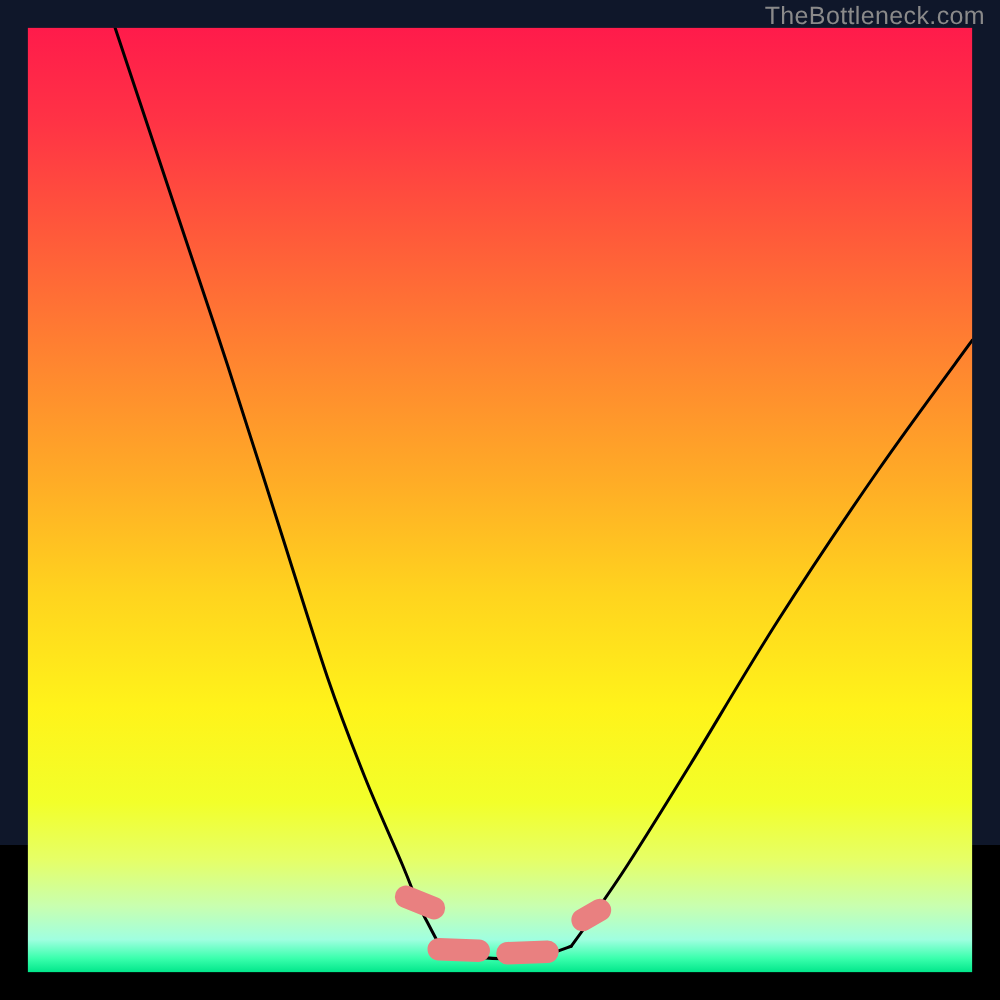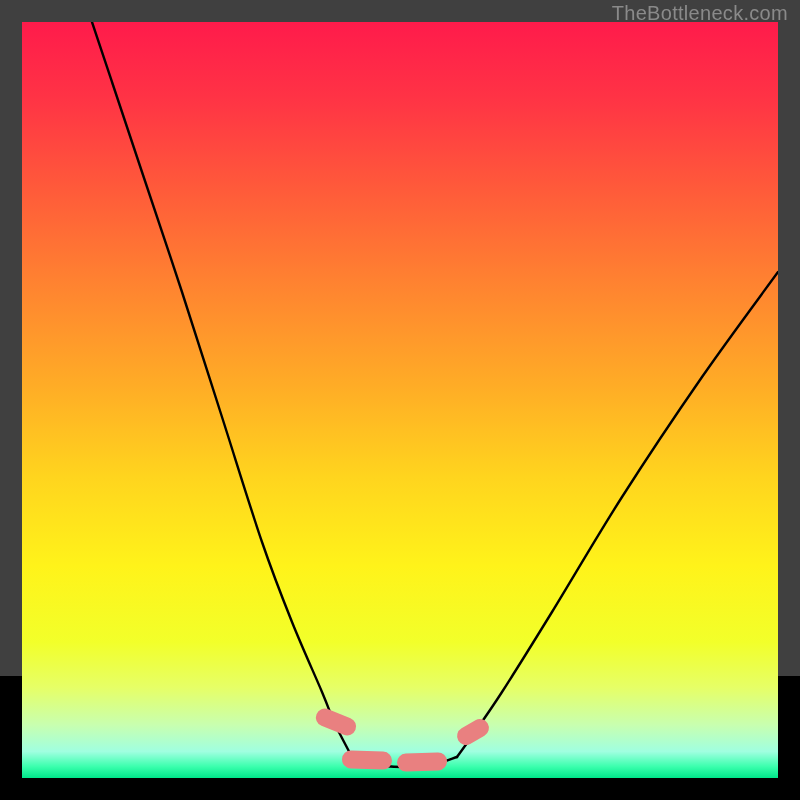--- a/index.html
+++ b/index.html
@@ -9,21 +9,21 @@
     height: 800px;
     background: #000;
     overflow: hidden;
   }
   .frame {
     position: absolute;
     left: 0;
     top: 0;
     width: 800px;
     height: 676px;
-    background: #404040;
+    background: #0f172a;
   }
   .plot {
     position: absolute;
     left: 22px;
     top: 22px;
     width: 756px;
     height: 756px;
     overflow: hidden;
   }
   .gradient {

